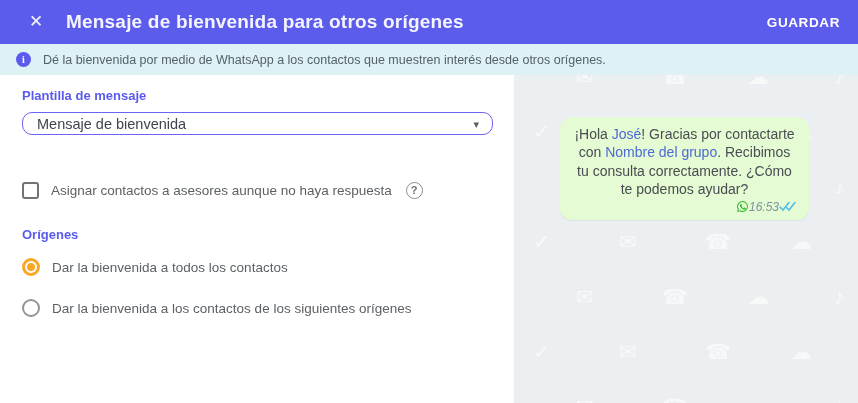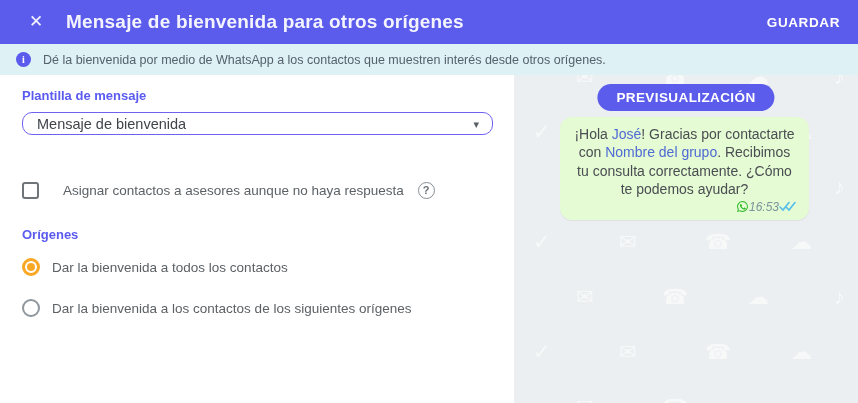--- a/index.html
+++ b/index.html
@@ -30,21 +30,21 @@
   .select-box { position:absolute; left:22px; top:37px; width:471px; height:23px;
     border:1.6px solid #6e62f1; border-radius:10px; background:#fff; display:flex;
     align-items:center; cursor:pointer; }
   .select-value { margin-left:14px; font-size:14.5px; color:#3f454b; }
   .caret { position:absolute; right:13px; top:50%; transform:translateY(-50%);
     font-size:11px; color:#5a5f63; }
 
   .check-row { position:absolute; left:22px; top:107px; display:flex; align-items:center; }
   .checkbox { width:17px; height:17px; border:2px solid #6e7478; border-radius:3px;
     background:#fff; cursor:pointer; flex:none; }
-  .check-label { margin-left:24px; font-size:13.5px; color:#5c6165; }
+  .check-label { margin-left:12px; font-size:13.5px; color:#5c6165; }
   .help-icon { margin-left:14px; width:17px; height:17px; border:1.5px solid #878d93; border-radius:50%;
     color:#6b7177; font-size:11px; font-weight:700; text-align:center; line-height:14.5px; cursor:pointer; flex:none; }
 
   .lbl-origins { top:152px; }
   .radio-row { position:absolute; left:22px; display:flex; align-items:center; cursor:pointer; }
   .radio-row-1 { top:183px; }
   .radio-row-2 { top:224px; }
   .radio { width:18px; height:18px; border-radius:50%; background:#fff; flex:none;
     display:flex; align-items:center; justify-content:center; }
   .radio.selected { border:3px solid #f9a825; }
@@ -136,21 +136,20 @@
       <span class="wp-icon" style="left: 19px; top: 265px;">✓</span>
       <span class="wp-icon" style="left: 105px; top: 265px;">✉</span>
       <span class="wp-icon" style="left: 191px; top: 265px;">☎</span>
       <span class="wp-icon" style="left: 277px; top: 265px;">☁</span>
       <span class="wp-icon" style="left: 62px; top: 320px;">✉</span>
       <span class="wp-icon" style="left: 148px; top: 320px;">☎</span>
       <span class="wp-icon" style="left: 234px; top: 320px;">☁</span>
       <span class="wp-icon" style="left: 320px; top: 320px;">♪</span>
     </div>
 
-  <div class="preview-badge">PREVISUALIZACIÓN</div>
 
   <div class="bubble">
     <div class="bubble-text" id="bubble-text"><span class="">¡Hola </span><span class="msg-link">José</span><span class="">! Gracias por contactarte con </span><span class="msg-link">Nombre del grupo</span><span class="">. Recibimos tu consulta correctamente. ¿Cómo te podemos ayudar?</span></div>
     <div class="bubble-meta">
       <svg class="wa-icon" viewBox="0 0 24 24">
         <path fill="#2bb826" d="M12 2a10 10 0 0 0-8.6 15.1L2 22l5-1.3A10 10 0 1 0 12 2zm0 1.8a8.2 8.2 0 1 1-4.1 15.3l-.3-.2-3 .8.8-2.9-.2-.3A8.2 8.2 0 0 1 12 3.8zM8.9 7.6c-.2 0-.5.1-.7.4-.3.3-1 1-1 2.2 0 1.3 1 2.5 1.1 2.7.1.2 1.8 2.9 4.5 4 2.3.9 2.7.7 3.2.7.5-.1 1.5-.6 1.7-1.2.2-.6.2-1.1.1-1.2-.1-.1-.2-.2-.5-.3l-1.8-.9c-.3-.1-.5-.1-.6.1l-.8 1c-.2.2-.3.2-.6.1-1.4-.7-2.5-1.6-3.3-3-.2-.3-.1-.4.1-.6l.6-.7c.2-.2.2-.4.1-.6L10 8.1c-.2-.4-.4-.5-.6-.5h-.5z"></path>
       </svg>
       <span class="msg-time">16:53</span>
       <svg class="dbl-check" viewBox="0 0 18 11">
         <path d="M1 6 L4 9 L10 1.5" stroke="#53bdeb" fill="none" stroke-width="1.6" stroke-linecap="round"></path>

